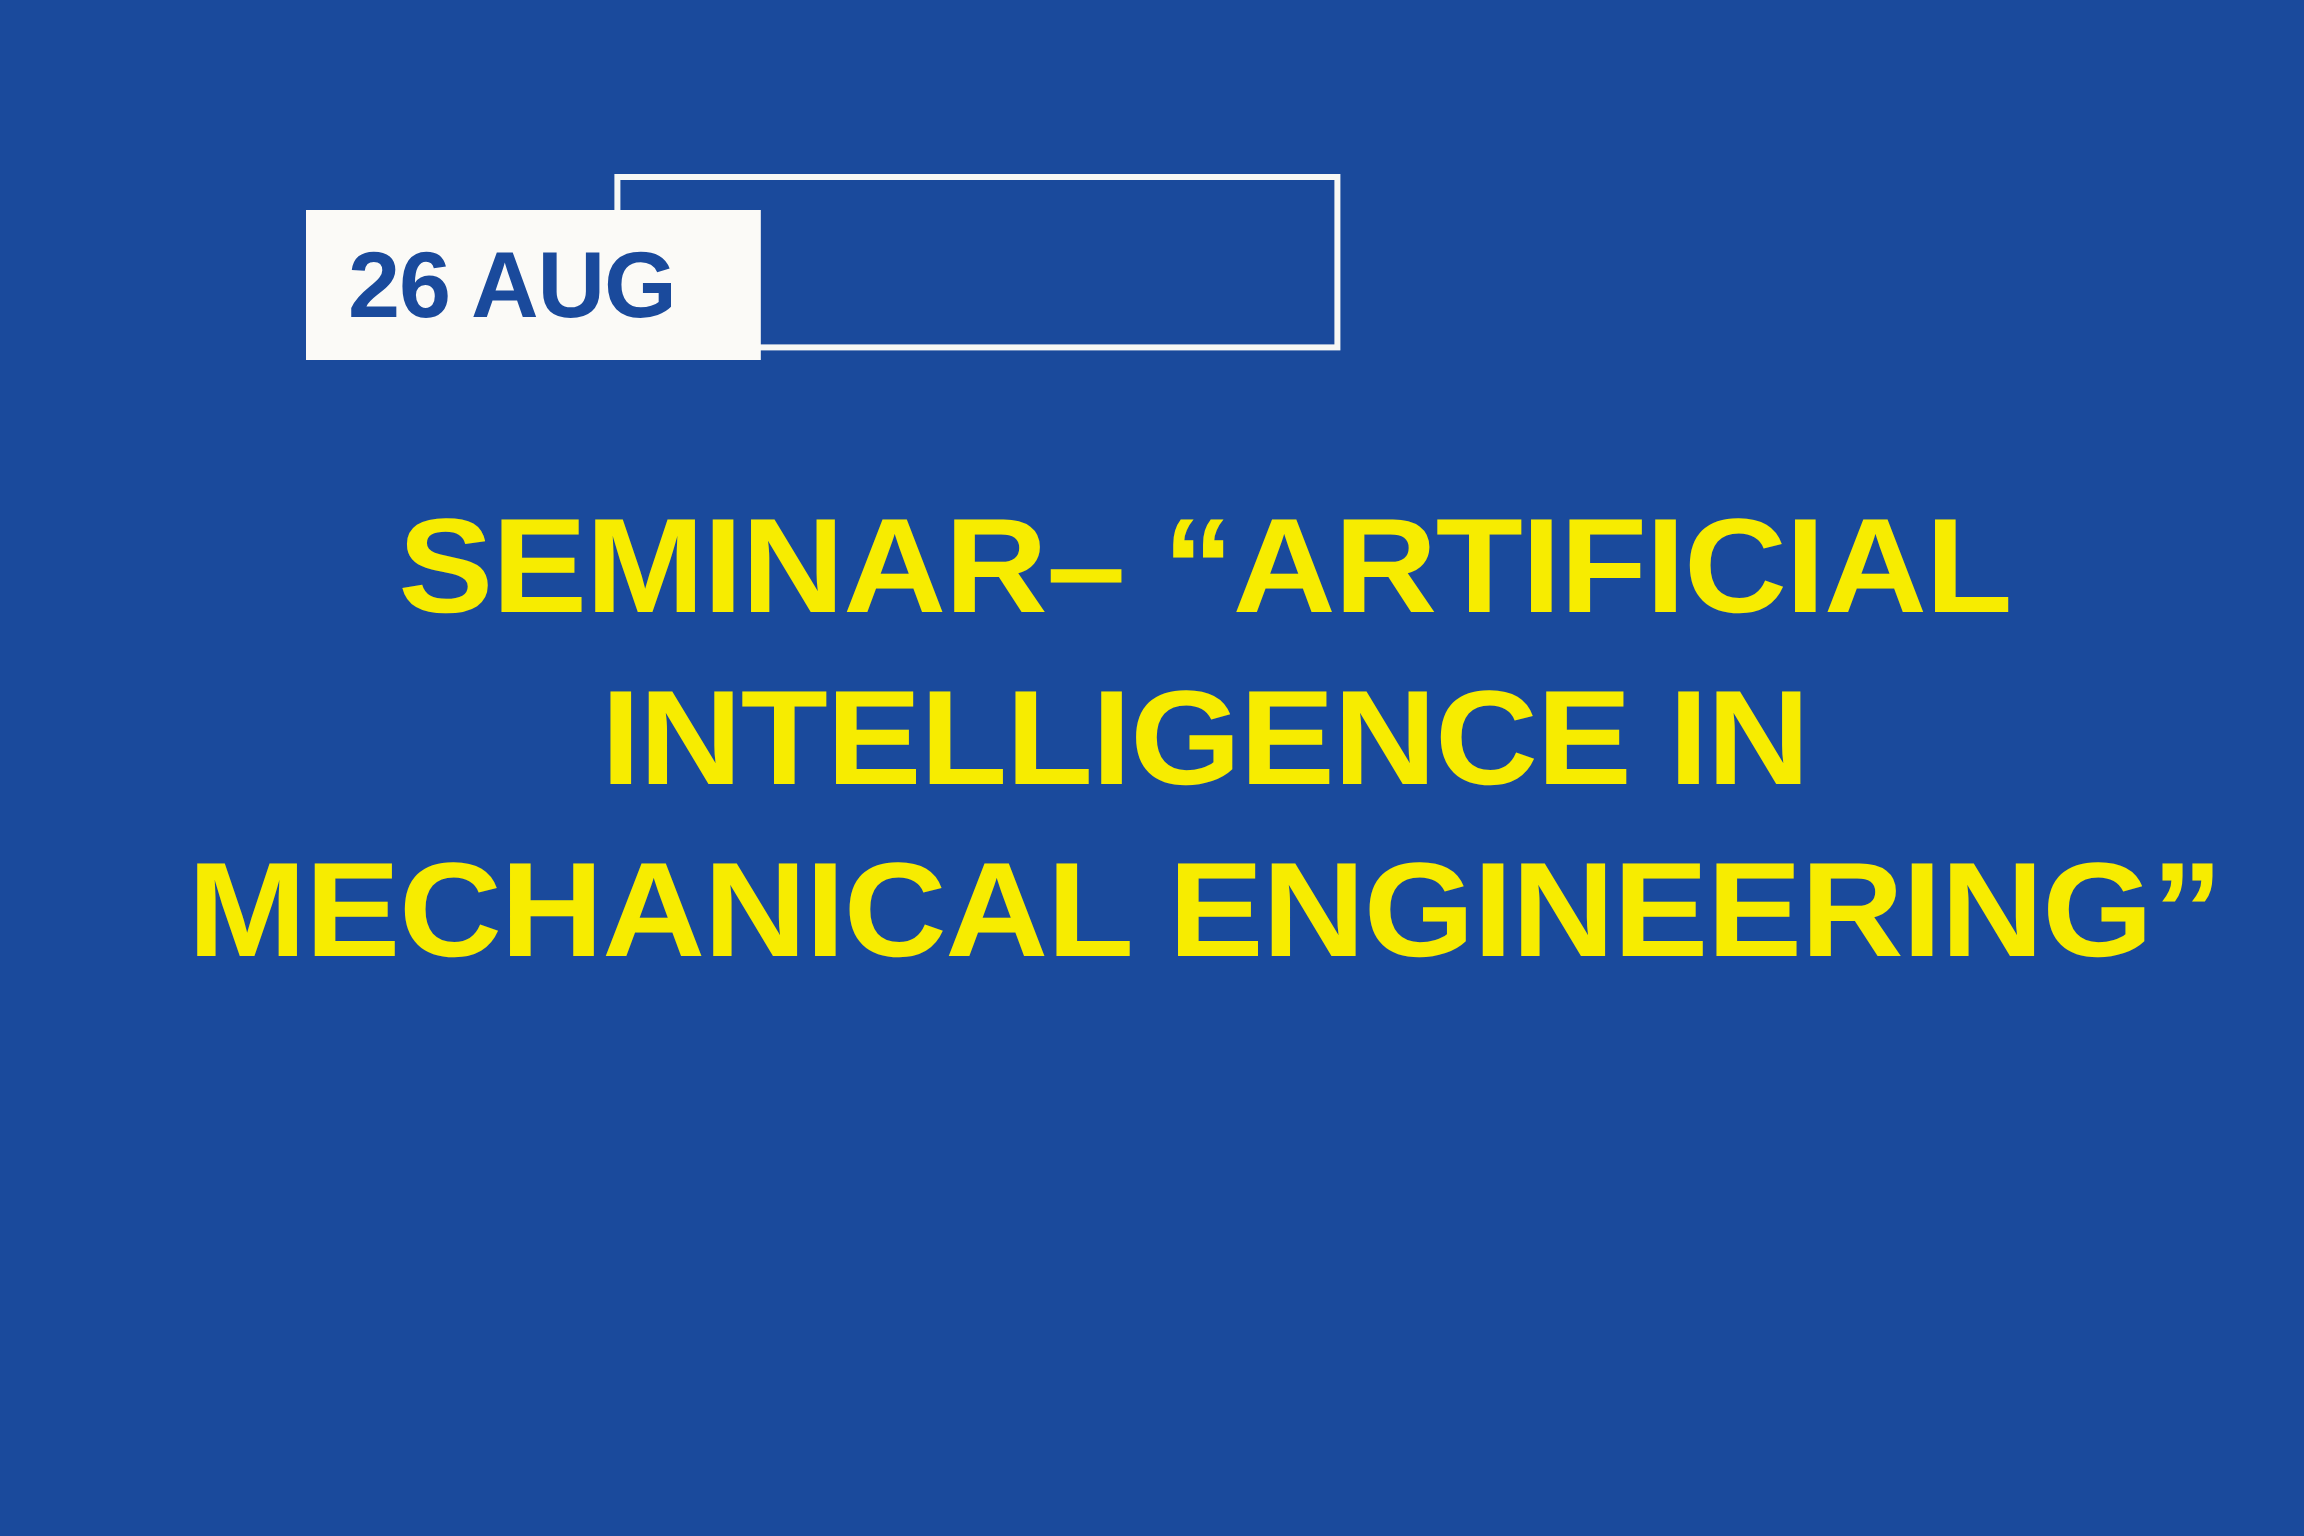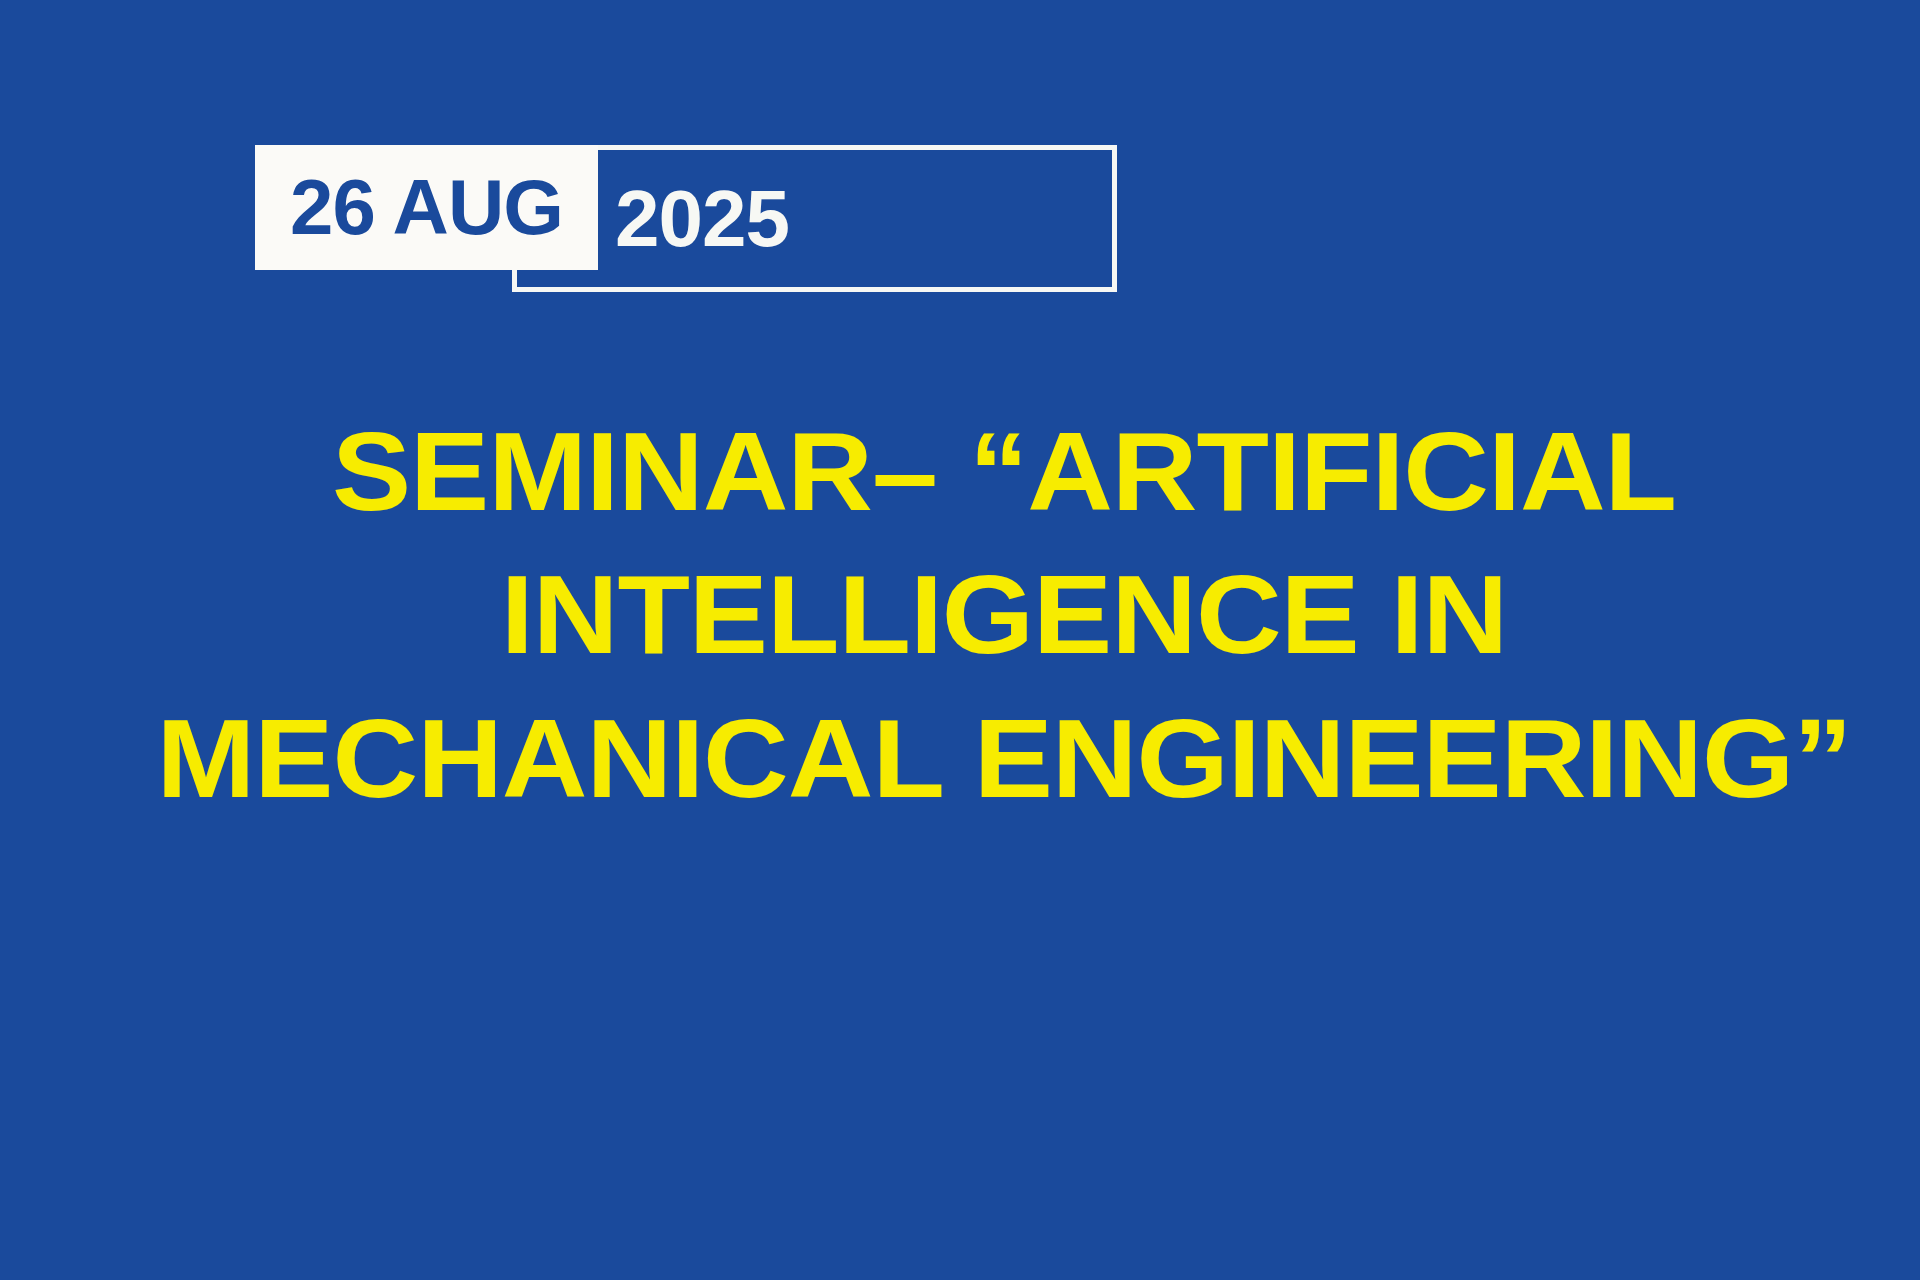--- a/index.html
+++ b/index.html
@@ -54,24 +54,25 @@
     font-size: 80px;
     font-weight: 700;
     letter-spacing: -1px;
     white-space: nowrap;
   }
 
   
   #day-box {
     position: absolute;
     left: 0px;
-    top: 0;     
+    top: 30px;     
     width: 343px;  
     height: 125px; 
     background: #FBFAF7;
+    padding-left: 36px;
   }
 
   #day-label {
     position: absolute;
     left: 0;
     top: 0;
     width: 343px;
     height: 125px;
     line-height: 125px;
     text-align: center;
@@ -105,21 +106,20 @@
 </style>
 </head>
 <body>
 
 <div id="poster">
 
   <div id="date-badge">
 
     <div id="year-box"></div>
 
-    <div id="year-label">2025</div>
 
     <div id="day-box">
       <div id="day-label">26 AUG</div>
     </div>
 
   </div>
 
   <div id="title-block">
     <span class="title-line">SEMINAR– “ARTIFICIAL</span>
     <span class="title-line">INTELLIGENCE IN</span>

